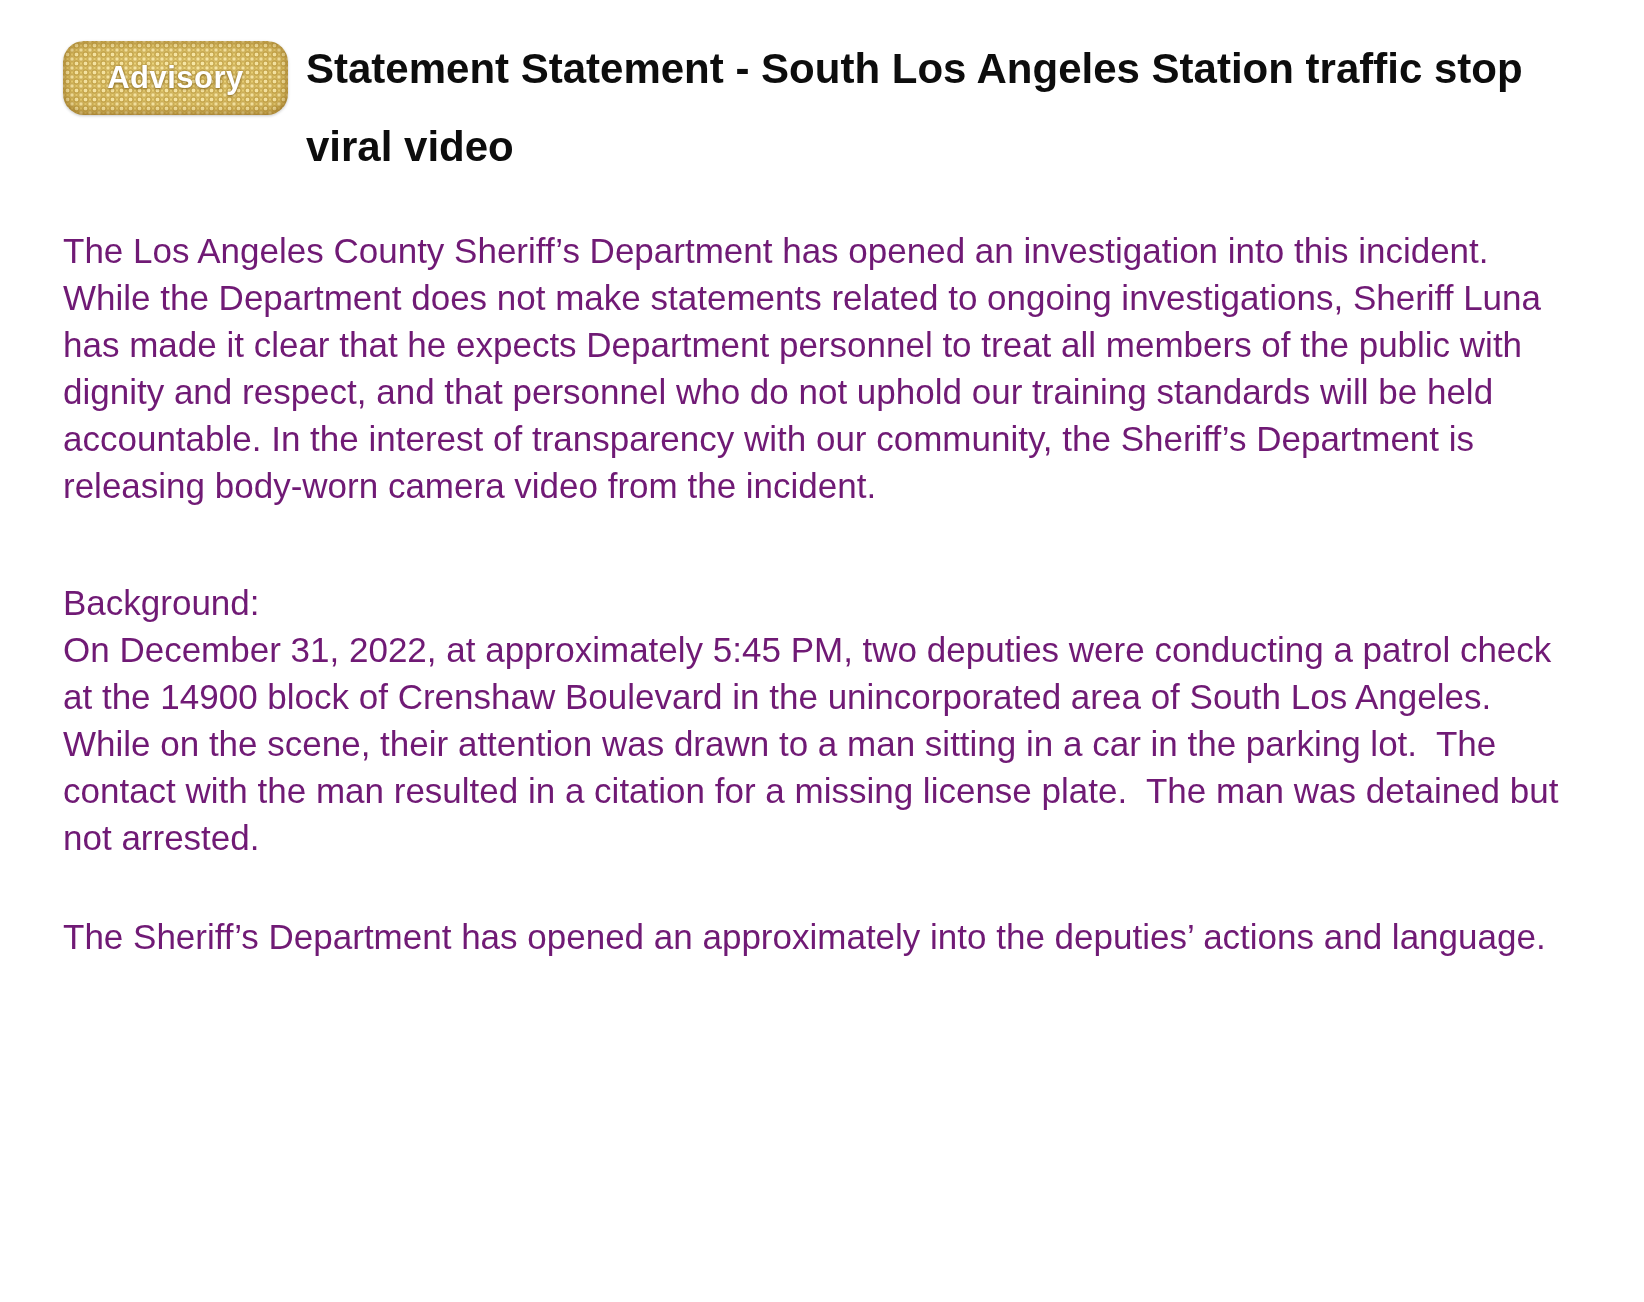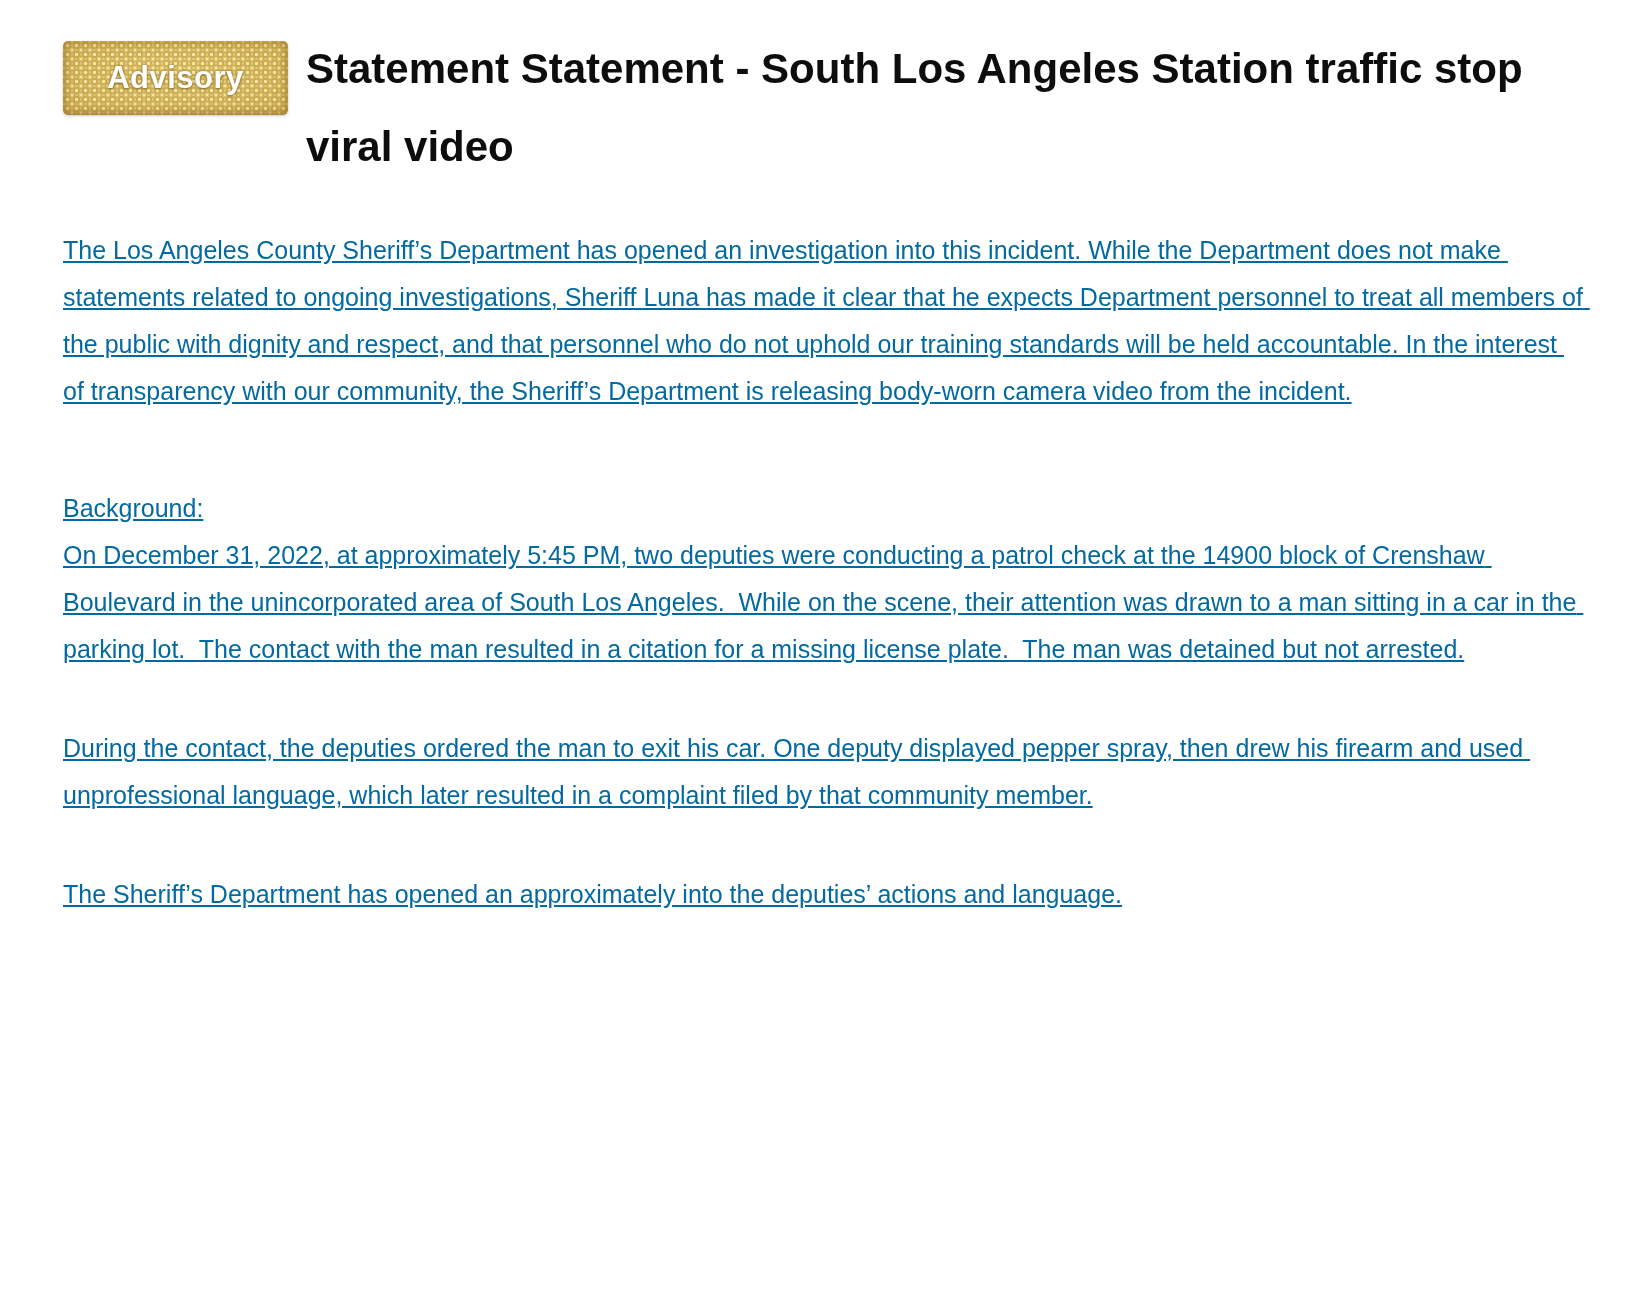--- a/index.html
+++ b/index.html
@@ -20,21 +20,21 @@
   }
   .header-row {
     display: flex;
     align-items: flex-start;
   }
   .advisory-badge {
     flex: none;
     margin-top: 11px;
     width: 225px;
     height: 74px;
-    border-radius: 5px;
+    border-radius: 21px;
     display: flex;
     align-items: center;
     justify-content: center;
     background-color: #d9bd62;
     background-image:
       radial-gradient(circle, rgba(255,244,200,0.55) 1.6px, rgba(164,128,44,0.45) 2.1px, rgba(164,128,44,0.45) 3px, rgba(164,128,44,0) 3.6px),
       radial-gradient(circle, rgba(255,244,200,0.55) 1.6px, rgba(164,128,44,0.45) 2.1px, rgba(164,128,44,0.45) 3px, rgba(164,128,44,0) 3.6px),
       radial-gradient(ellipse 120% 150% at 50% 42%, #eed87f 0%, #e3c86d 40%, #cfae55 75%, #ab8a3c 100%);
     background-size: 9px 9px, 9px 9px, 100% 100%;
     background-position: 0 0, 4.5px 4.5px, 0 0;
@@ -52,24 +52,23 @@
     margin: 0 0 0 18px;
     max-width: 1240px;
     font-size: 42px;
     font-weight: bold;
     line-height: 78px;
     color: #0d0d0d;
   }
   .body-text {
     margin-top: 41px;
     width: 1520px;
-    font-size: 25px;
+    font-size: 35px;
     line-height: 47px;
-    color: #0369a1;
-    text-decoration: underline;
+    color: #701a75;
   }
   .para {
     margin: 0 0 52px 0;
     white-space: pre-wrap;
   }
   .para-background {
     margin-top: 70px;
   }
   .bg-label {
     display: block;
@@ -83,17 +82,16 @@
   <header class="header-row">
     <span class="advisory-badge">
         <span class="advisory-badge-label">Advisory</span>
       </span>
     <h1 class="page-title">Statement Statement - South Los Angeles Station traffic stop viral video</h1>
   </header>
 
   <main class="body-text">
     <p class="para">The Los Angeles County Sheriff’s Department has opened an investigation into this incident. While the Department does not make statements related to ongoing investigations, Sheriff Luna has made it clear that he expects Department personnel to treat all members of the public with dignity and respect, and that personnel who do not uphold our training standards will be held accountable. In the interest of transparency with our community, the Sheriff’s Department is releasing body-worn camera video from the incident.</p>
     <p class="para para-background"><span class="bg-label">Background:</span><span>On December 31, 2022, at approximately 5:45 PM, two deputies were conducting a patrol check at the 14900 block of Crenshaw Boulevard in the unincorporated area of South Los Angeles.  While on the scene, their attention was drawn to a man sitting in a car in the parking lot.  The contact with the man resulted in a citation for a missing license plate.  The man was detained but not arrested.</span></p>
-    <p class="para">During the contact, the deputies ordered the man to exit his car. One deputy displayed pepper spray, then drew his firearm and used unprofessional language, which later resulted in a complaint filed by that community member.</p>
     <p class="para">The Sheriff’s Department has opened an approximately into the deputies’ actions and language.</p>
   </main>
 
 </div>
 
 </body></html>

